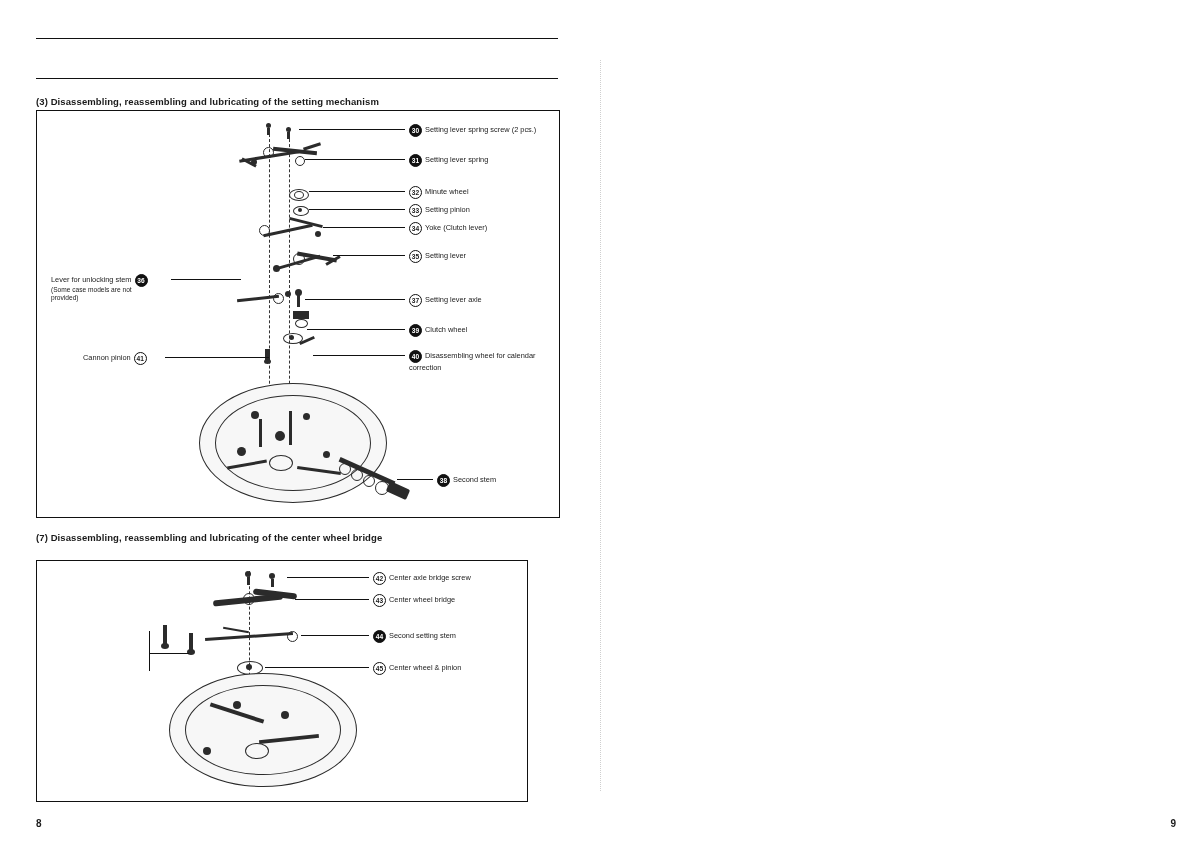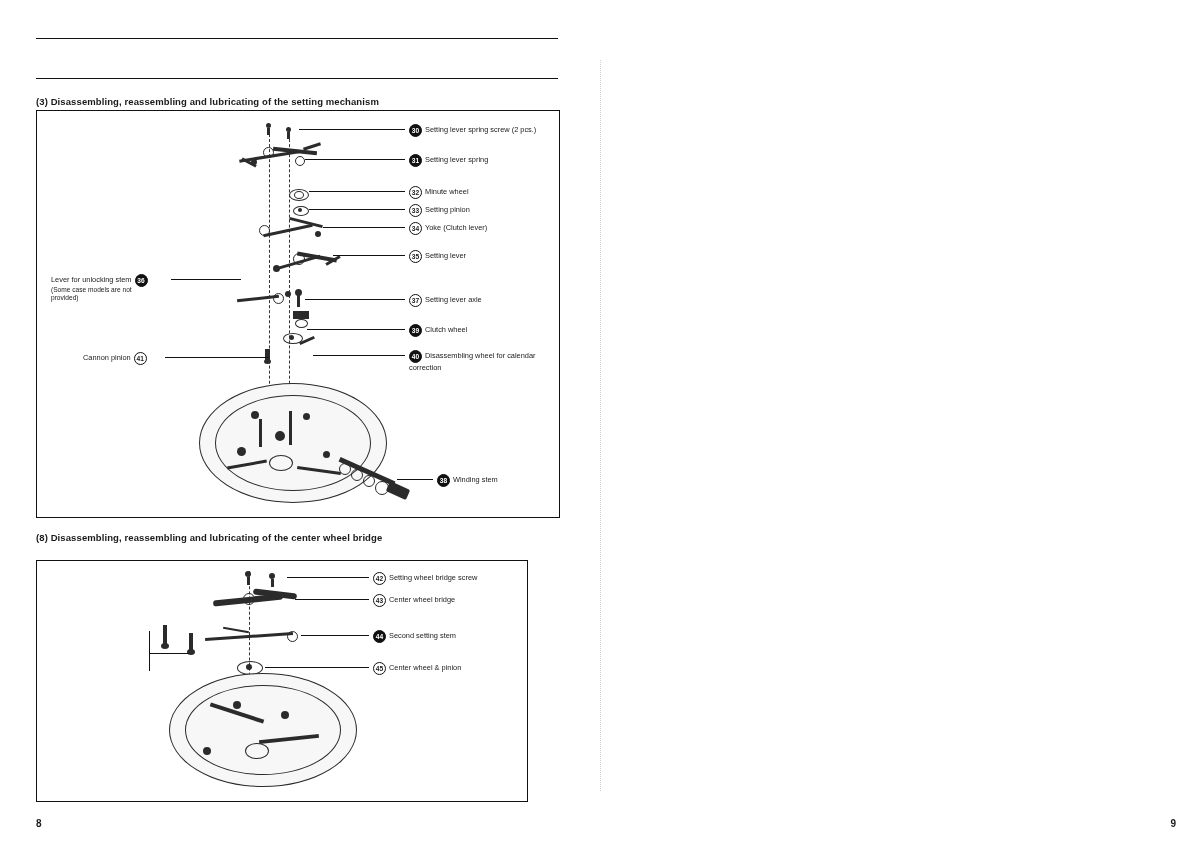--- a/index.html
+++ b/index.html
@@ -195,34 +195,34 @@
     <div class="lbl" style="left:372px;top:183px;">
       <span class="num">37</span><span>Setting lever axle</span>
     </div>
     <div class="lbl" style="left:372px;top:213px;">
       <span class="num filled">39</span><span>Clutch wheel</span>
     </div>
     <div class="lbl" style="left:372px;top:239px;width:130px;white-space:normal;">
       <span class="num filled">40</span><span>Disassembling wheel for calendar correction</span>
     </div>
     <div class="lbl" style="left:400px;top:363px;">
-      <span class="num filled">38</span><span>Winding stem</span>
+      <span class="num filled">38</span><span>Second stem</span>
     </div>
 
     <div class="lbl" style="left:14px;top:163px;">
       <span>Lever for unlocking stem</span><span class="num filled" style="margin-left:3px;margin-right:0;">36</span>
     </div>
     <div class="lbl small" style="left:14px;top:175px;width:96px;white-space:normal;">(Some case models are not provided)</div>
     <div class="lbl" style="left:46px;top:241px;">
       <span>Cannon pinion</span><span class="num" style="margin-left:3px;margin-right:0;">41</span>
     </div>
   </div>
 
   <div class="sec-title" style="left:36px;top:532px;width:520px;">
-    <span>(8) Disassembling, reassembling and lubricating of the center wheel bridge</span>
+    <span>(7) Disassembling, reassembling and lubricating of the center wheel bridge</span>
   </div>
 
   <div class="figbox" style="left:36px;top:560px;width:490px;height:240px;">
 
     <div class="vdash" style="left:212px;top:10px;height:120px;"></div>
 
     <div class="blob" style="left:208px;top:10px;width:6px;height:6px;"></div>
     <div class="bar" style="left:210px;top:16px;width:3px;height:8px;"></div>
     <div class="blob" style="left:232px;top:12px;width:6px;height:6px;"></div>
     <div class="bar" style="left:234px;top:18px;width:3px;height:8px;"></div>
@@ -263,21 +263,21 @@
     <div class="blob" style="left:244px;top:150px;width:8px;height:8px;"></div>
     <div class="blob" style="left:166px;top:186px;width:8px;height:8px;"></div>
     <div class="ring" style="left:208px;top:182px;width:22px;height:14px;"></div>
 
     <div class="leader" style="left:250px;top:16px;width:82px;"></div>
     <div class="leader" style="left:258px;top:38px;width:74px;"></div>
     <div class="leader" style="left:264px;top:74px;width:68px;"></div>
     <div class="leader" style="left:228px;top:106px;width:104px;"></div>
 
     <div class="lbl" style="left:336px;top:11px;">
-      <span class="num">42</span><span>Setting wheel bridge screw</span>
+      <span class="num">42</span><span>Center axle bridge screw</span>
     </div>
     <div class="lbl" style="left:336px;top:33px;">
       <span class="num">43</span><span>Center wheel bridge</span>
     </div>
     <div class="lbl" style="left:336px;top:69px;">
       <span class="num filled">44</span><span>Second setting stem</span>
     </div>
     <div class="lbl" style="left:336px;top:101px;">
       <span class="num">45</span><span>Center wheel &amp; pinion</span>
     </div>

